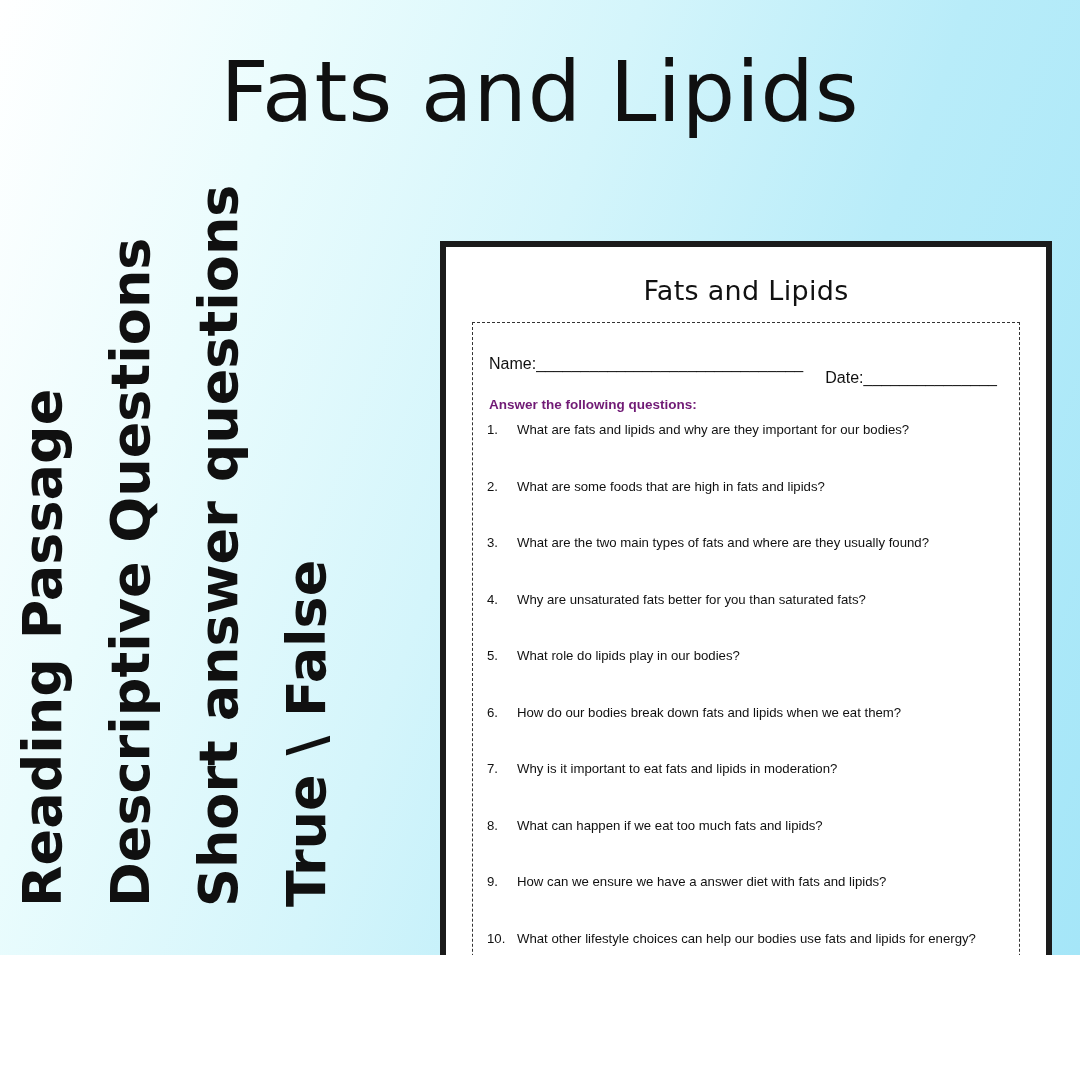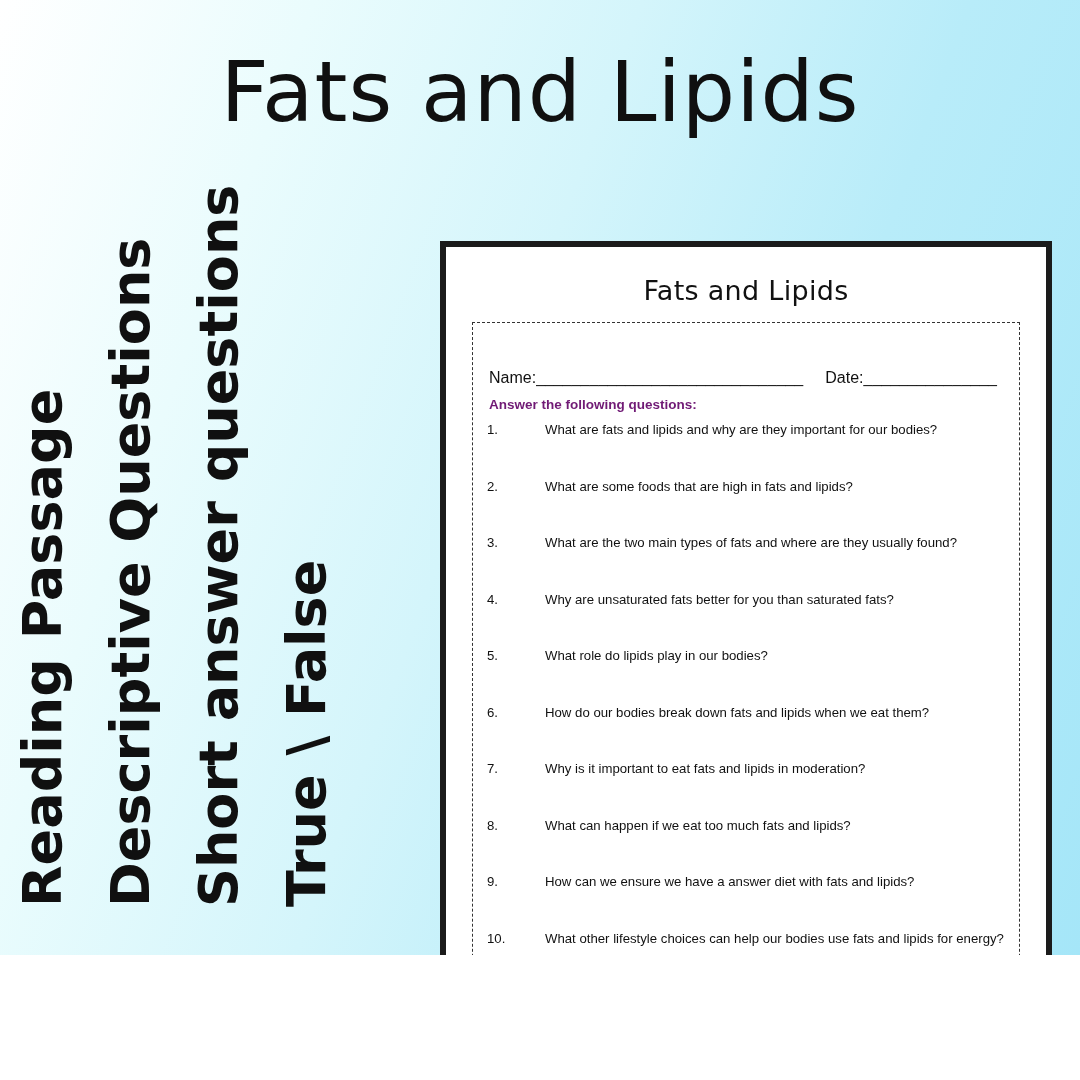--- a/index.html
+++ b/index.html
@@ -90,21 +90,21 @@
   }
   .dashed-area {
     border: 1px dashed #333;
     box-sizing: border-box;
     height: 700px;
     padding: 14px 14px 0 14px;
   }
   .name-row {
     display: flex;
     justify-content: space-between;
-    align-items: flex-end;
+    align-items: center;
     font-size: 16px;
     color: #111;
     font-family: "Liberation Sans", sans-serif;
     margin: 4px 2px 10px 2px;
   }
   .name-field, .date-field {
     white-space: nowrap;
   }
   .date-field { margin-right: 6px; margin-top: 28px; }
 
@@ -129,21 +129,20 @@
     margin-bottom: 40px;
     line-height: 1.25;
   }
   .q-num {
     width: 30px;
     flex: 0 0 30px;
     text-align: left;
   }
   .q-text {
     flex: 1 1 auto;
-    margin-left: 28px;
   }
 
   .footer {
     position: absolute;
     left: 12px;
     bottom: 10px;
     width: 100%;
     text-align: center;
     font-family: "Liberation Sans", sans-serif;
     font-size: 9.5px;

